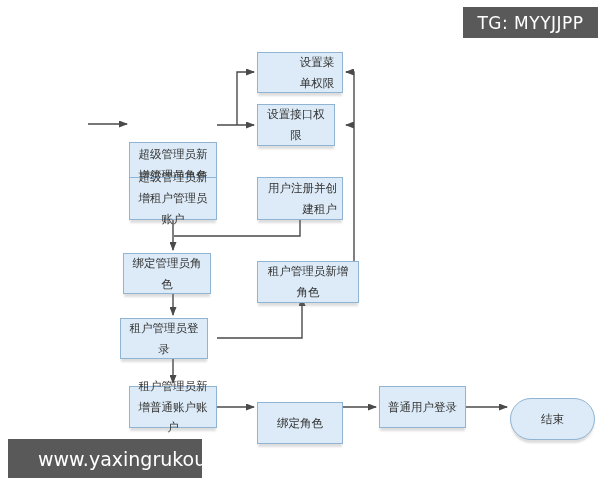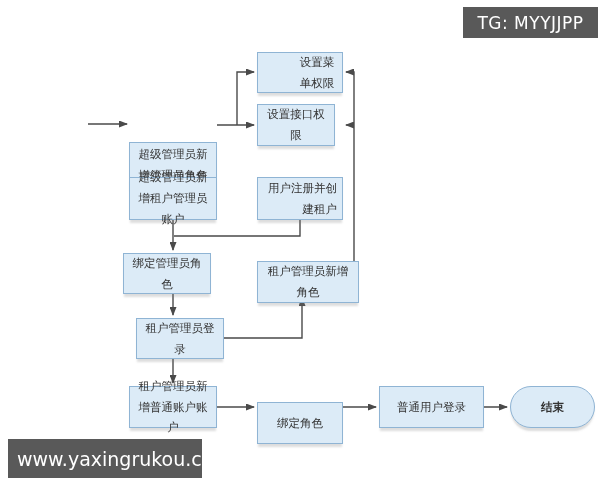--- a/index.html
+++ b/index.html
@@ -49,21 +49,21 @@
     font-size: 17px;
     justify-content: center;
     letter-spacing: 0.5px;
   }
   .watermark {
     left: 8px;
     top: 439px;
     width: 194px;
     height: 39px;
     font-size: 19px;
-    padding-left: 9px;
+    padding-left: 30px;
   }
 </style>
 </head>
 <body>
 
 <div class="canvas">
 
   <svg class="connector-layer" viewBox="0 0 600 480" xmlns="http://www.w3.org/2000/svg">
     <defs>
       <marker id="arrow" markerWidth="9" markerHeight="7" refX="8" refY="3.5" orient="auto" markerUnits="userSpaceOnUse">
@@ -94,29 +94,29 @@
   <div class="node" style="left:257px; top:52px; width:86px; height:41px;padding-left:39px;">设置菜单权限</div>
 
   <div class="node" style="left:257px; top:104px; width:78px; height:42px;">设置接口权限</div>
 
   <div class="node" style="left:129px; top:177px; width:88px; height:43px;">超级管理员新增租户管理员账户</div>
 
   <div class="node" style="left:257px; top:177px; width:86px; height:43px;text-align:right;">用户注册并创建租户</div>
 
   <div class="node" style="left:123px; top:253px; width:88px; height:41px;">绑定管理员角色</div>
 
-  <div class="node" style="left:136px; top:318px; width:88px; height:41px;">租户管理员登录</div>
+  <div class="node" style="left:120px; top:318px; width:88px; height:41px;">租户管理员登录</div>
 
   <div class="node" style="left:257px; top:253px; width:102px; height:42px;margin-top:8px;">租户管理员新增角色</div>
 
   <div class="node" style="left:129px; top:386px; width:88px; height:42px;">租户管理员新增普通账户账户</div>
 
   <div class="node" style="left:257px; top:386px; width:86px; height:42px;margin-top:16px;">绑定角色</div>
 
-  <div class="node" style="left:379px; top:386px; width:105px; height:42px;">普通用户登录</div>
+  <div class="node" style="left:379px; top:386px; width:87px; height:42px;">普通用户登录</div>
 
-  <div class="node terminator" style="left:510px; top:386px; width:85px; height:42px;font-weight:bold;">结束</div>
+  <div class="node terminator" style="left:510px; top:398px; width:85px; height:42px;">结束</div>
 
   <div class="overlay tg-badge">TG: MYYJJPP</div>
 
   <div class="overlay watermark">www.yaxingrukou.com</div>
 
 </div>
 
 </body></html>

